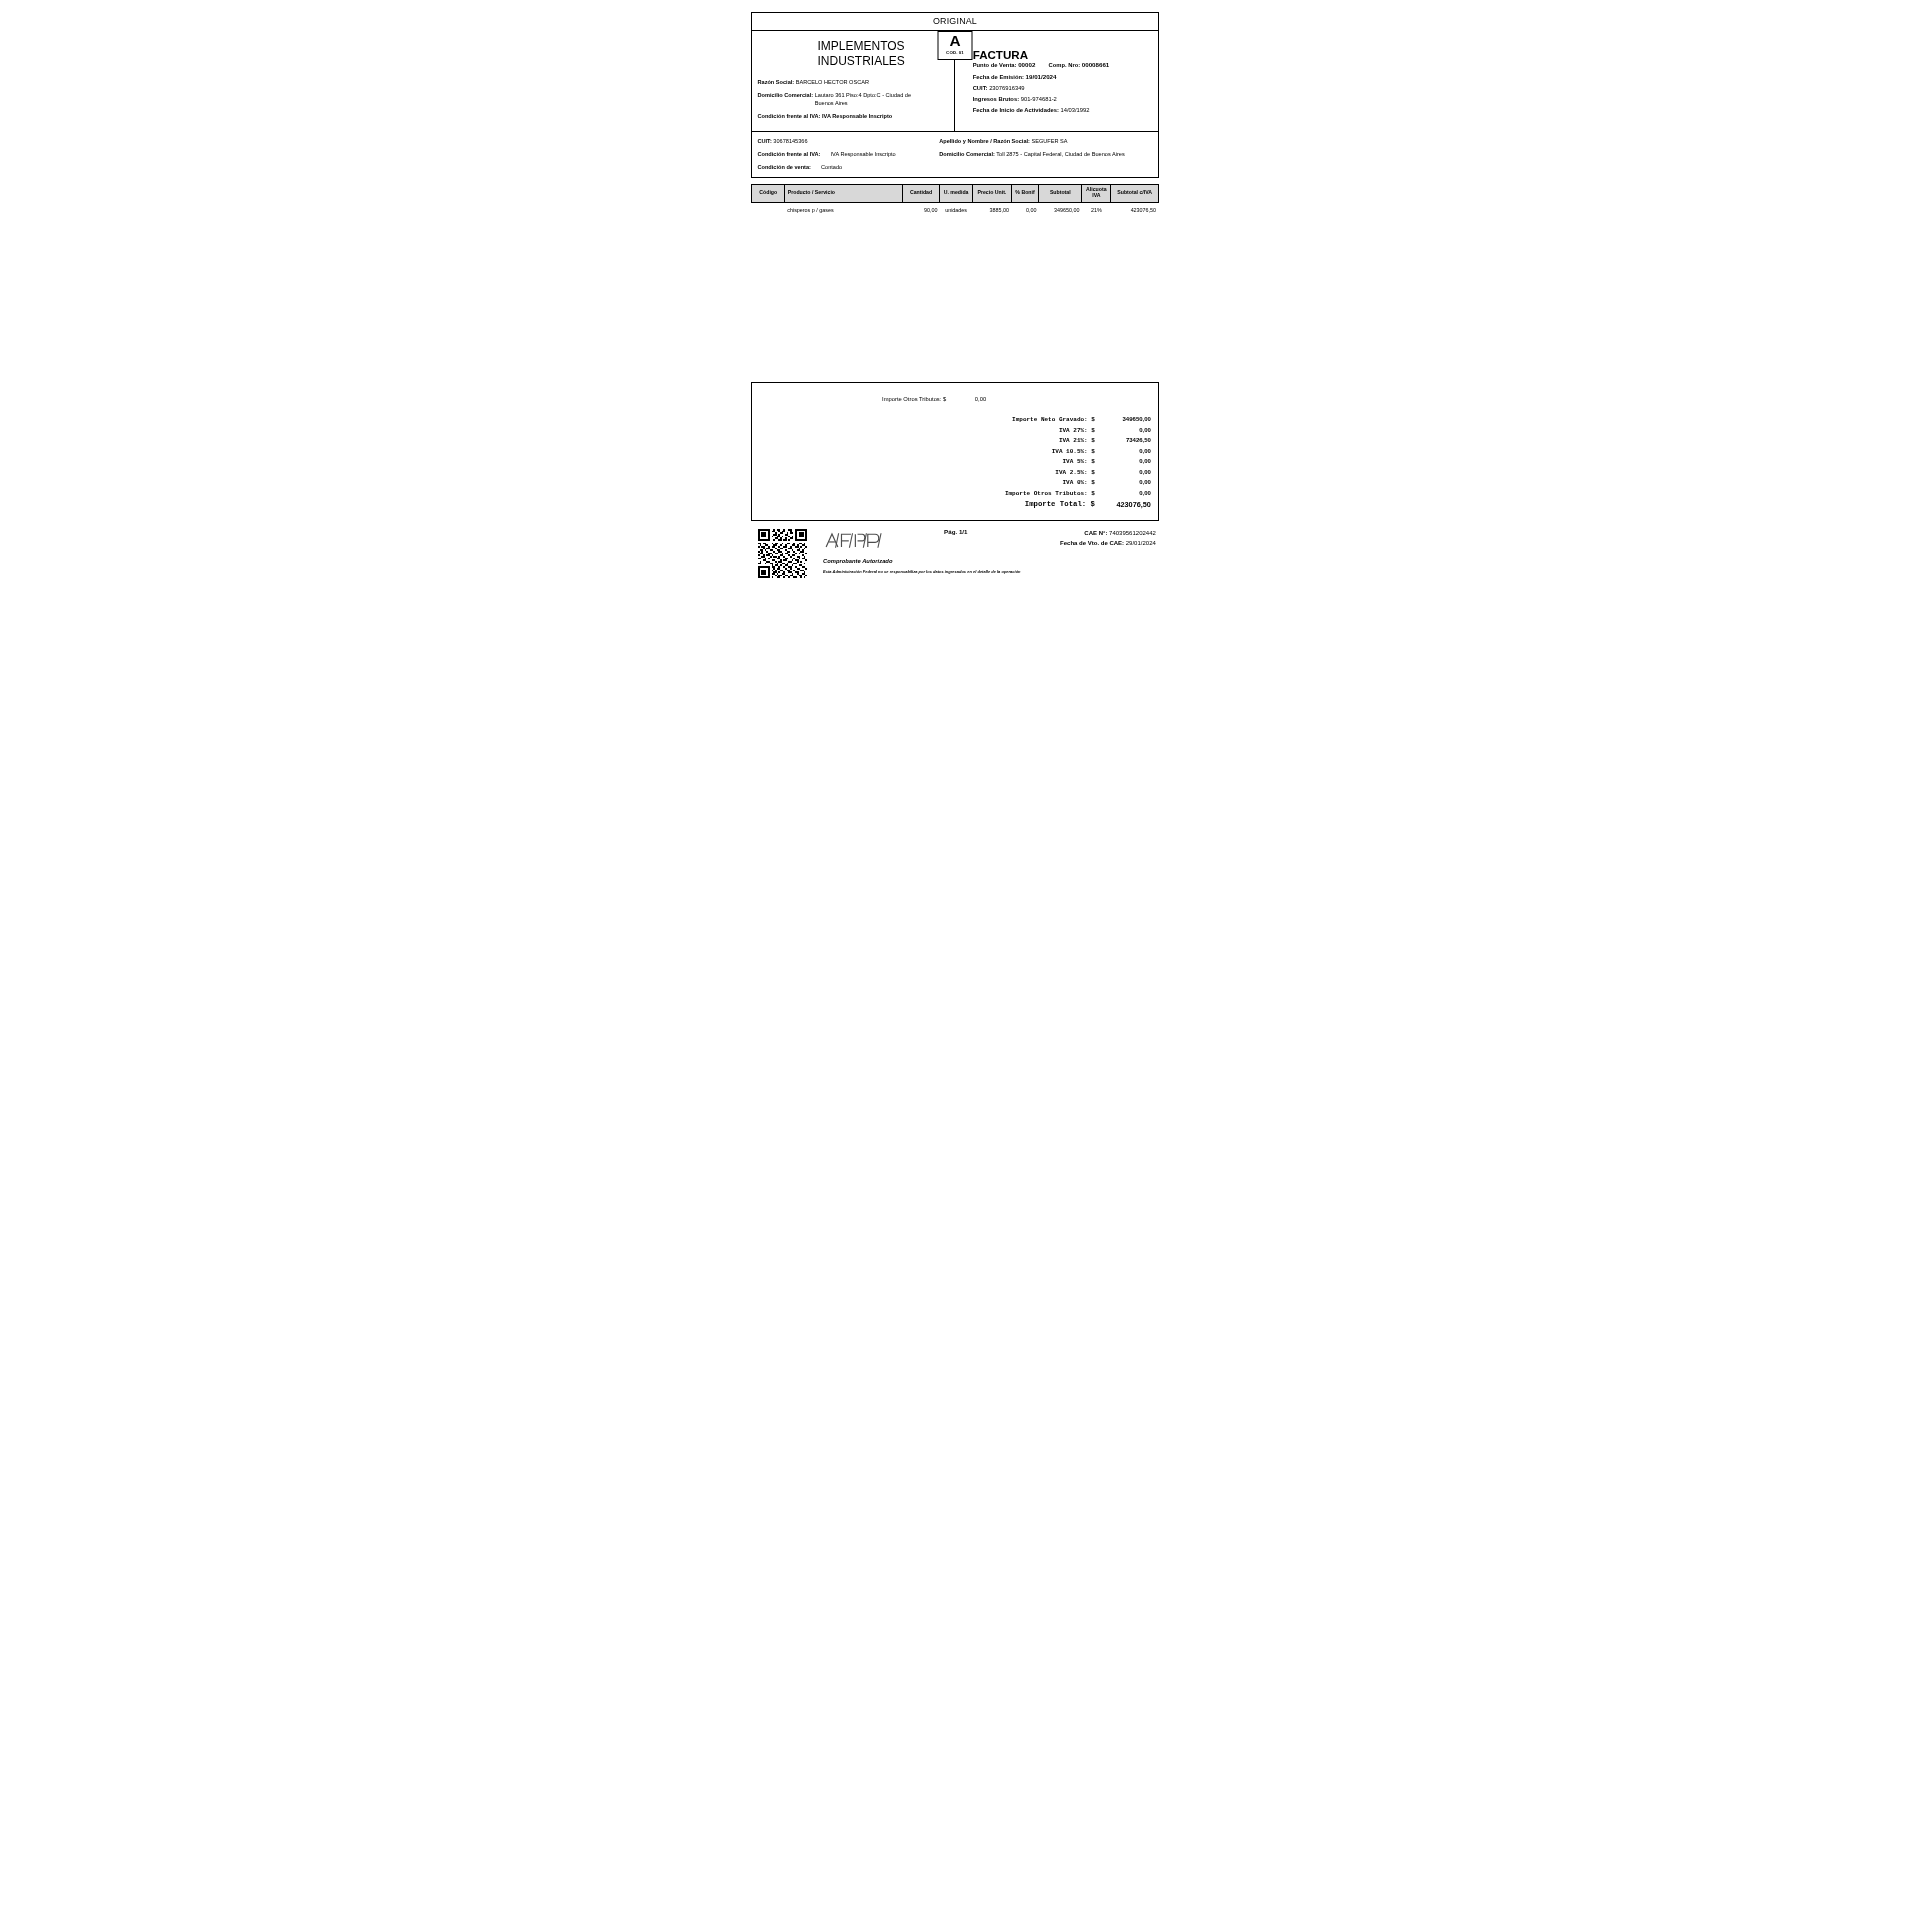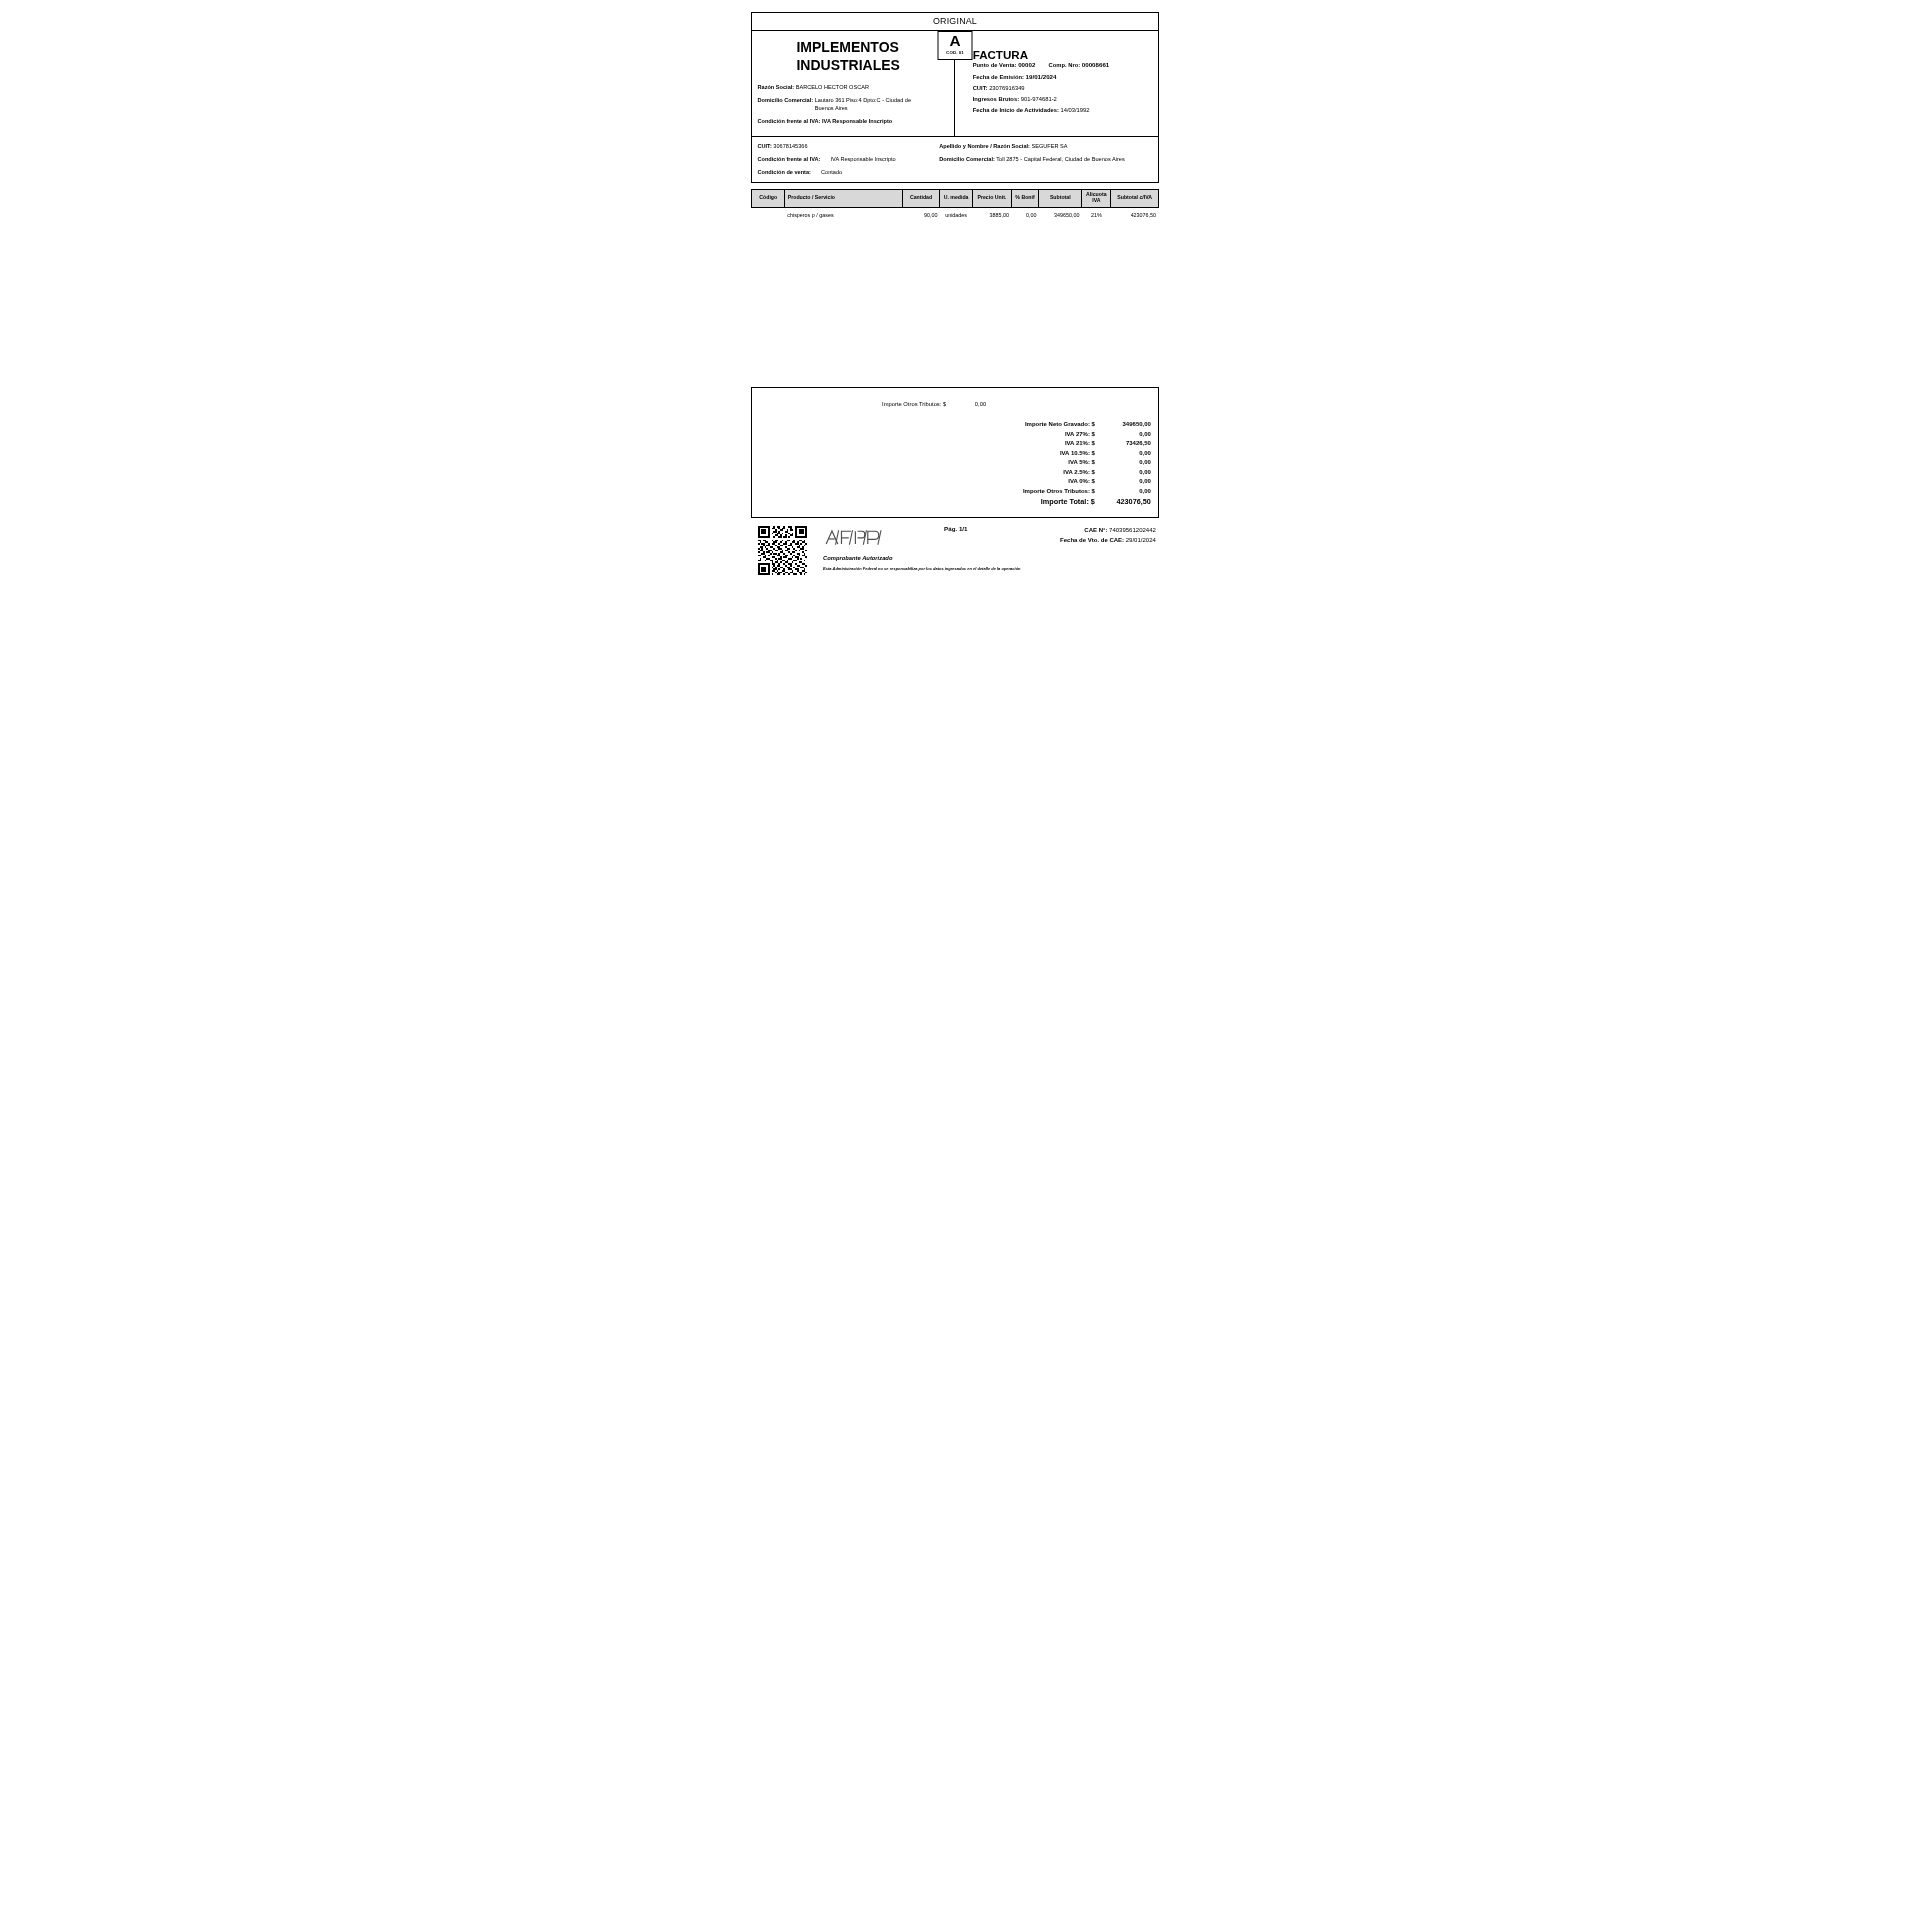--- a/index.html
+++ b/index.html
@@ -43,24 +43,24 @@
     padding: 6.2px 5.4px 5.4px 5.4px;
     border-right: 0.4px solid #000;
     min-height: 82px;
   }
   .header-right {
     width: 50%;
     box-sizing: border-box;
     padding: 17px 5.4px 5.4px 17.7px;
   }
   .company-name {
-    font-size: 14px;
-    font-weight: bold;
+    font-size: 12px;
+    font-weight: normal;
     line-height: 1.25;
-    margin-left: 39px;
+    margin-left: 60px;
     margin-top: 2.3px;
     margin-bottom: 10px;
   }
   .ab-line {
     font-size: 5.6px;
     margin-bottom: 5.4px;
     line-height: 1.35;
   }
   .ab-line b { font-weight: bold; }
   .indent-block {
@@ -188,20 +188,21 @@
   .tot-row {
     display: flex;
     justify-content: flex-end;
     font-size: 6px;
     font-weight: bold;
     margin-bottom: 3.5px;
   }
   .tot-row .t-label {
     text-align: right;
     padding-right: 7px;
+    font-family: Liberation Mono, monospace;
   }
   .tot-row .t-val {
     width: 49px;
     text-align: right;
   }
   .tot-row.grand {
     font-size: 7.3px;
     margin-top: 2.3px;
   }
 

